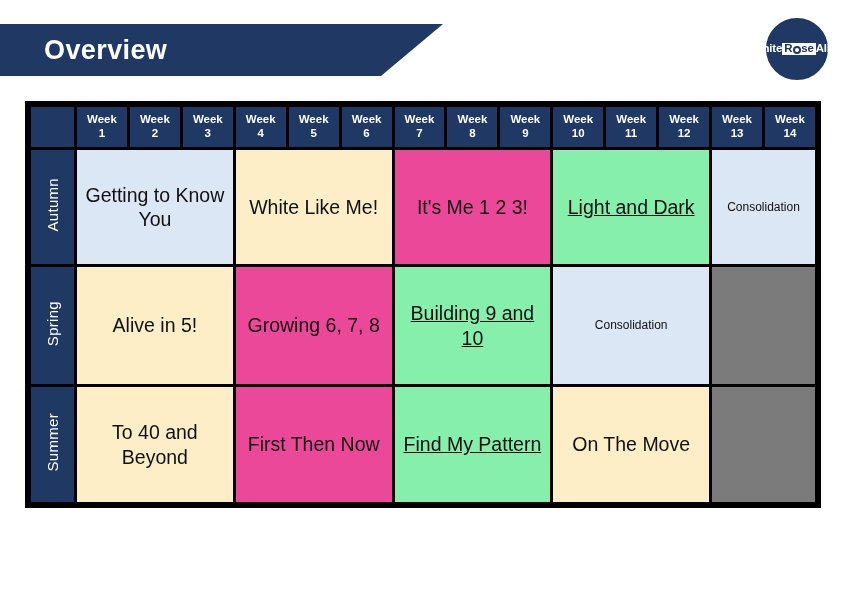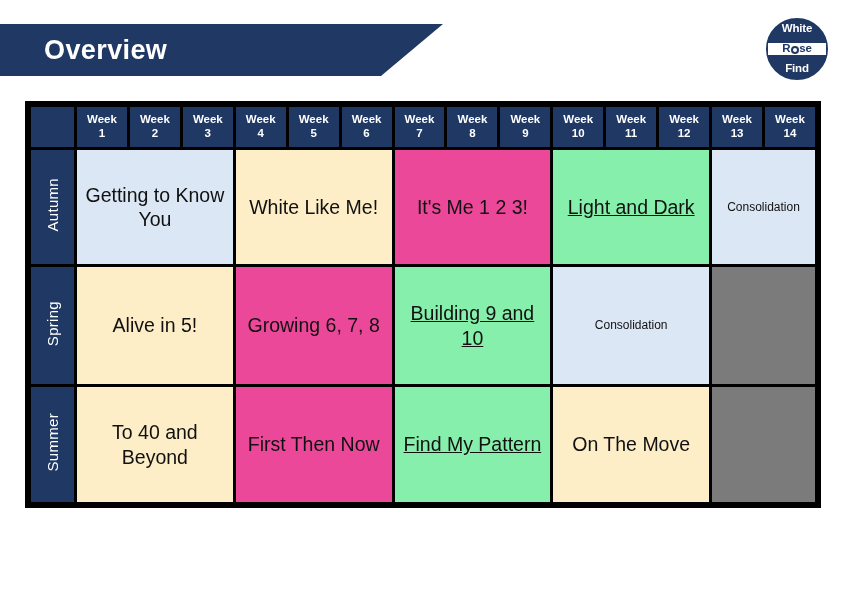--- a/index.html
+++ b/index.html
@@ -38,25 +38,23 @@
   .logo {
     position: absolute;
     right: 18px;
     top: 18px;
     width: 62px;
     height: 62px;
     border-radius: 50%;
     background: #1f3864;
     border: 2px solid #1f3864;
     display: flex;
-    flex-direction: column;
     align-items: center;
     justify-content: center;
     line-height: 1.02;
-    gap: 8px;
   }
   .logo-line {
     color: #ffffff;
     font-size: 11.5px;
     font-weight: bold;
     letter-spacing: -0.2px;
   }
   .logo-line.mid {
     background: #ffffff;
     color: #1f3864;
@@ -166,21 +164,21 @@
   <span class="header-title">Overview</span>
 </div>
 
 <div class="logo">
   <span class="logo-line">White</span>
   <span class="logo-line mid">
       <span>R</span>
       <span class="rose-glyph"></span>
       <span>se</span>
     </span>
-  <span class="logo-line">Find</span>
+  <span class="logo-line">Alive</span>
 </div>
 
 <table class="overview-table">
   <thead>
     <tr id="week-header-row">
       <th class="corner-head"></th>
     <th class="week-head">
           <div>Week</div>
           <div>1</div>
         </th>

